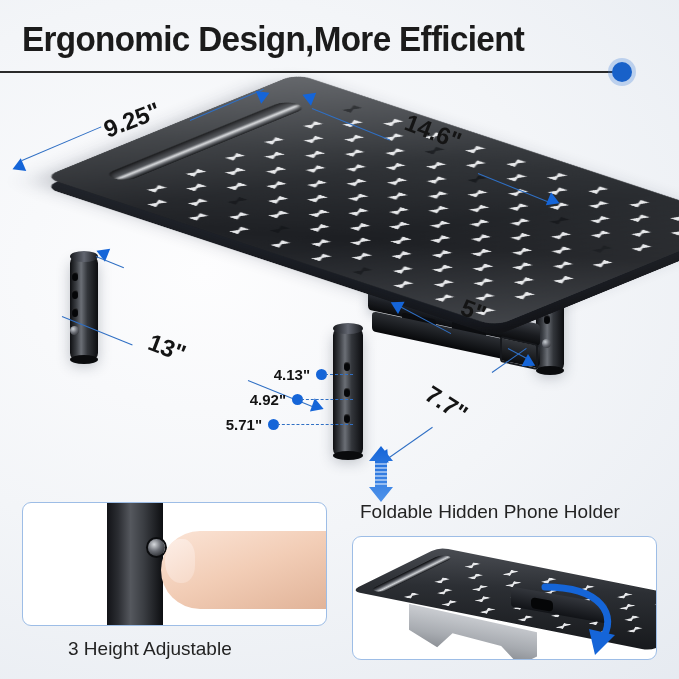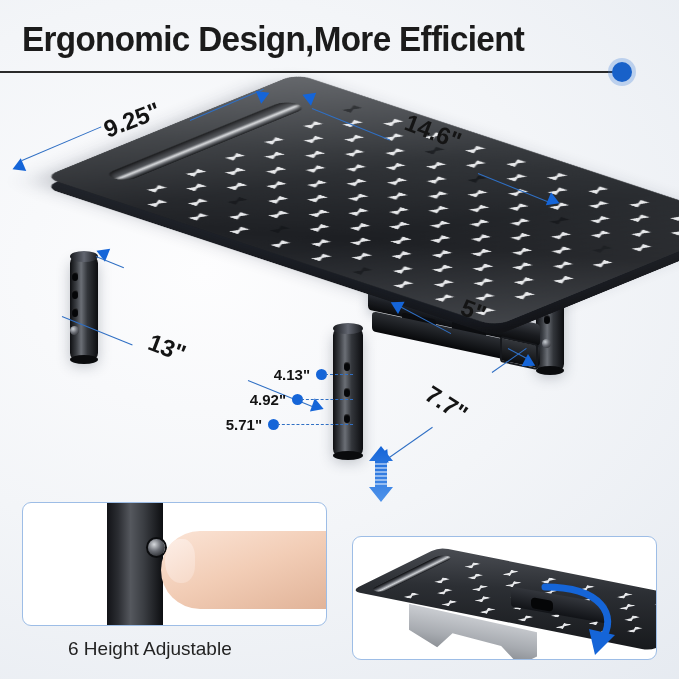--- a/index.html
+++ b/index.html
@@ -473,22 +473,23 @@
     </svg>
 
   </div>
 
   <div class="panel" id="panel-left">
     <div class="tube"></div>
     <div class="tube-btn"></div>
     <div class="finger"></div>
     <div class="nail"></div>
   </div>
-  <div class="caption" id="cap-left">6 Height Adjustable</div>
-
+  <div class="caption" id="cap-left">3 Height Adjustable</div>
+
+  <div class="caption" id="cap-right">Foldable Hidden Phone Holder</div>
   <div class="panel" id="panel-right">
     <div class="rp-plate">
       <div class="rp-slot"></div>
       <div class="vents" id="vents-rp">
           <div class="vent" style="width: 8px; height: 11px; left: 46px; top: 14px;"></div>
           <div class="vent" style="width: 8px; height: 11px; left: 84px; top: 14px;"></div>
           <div class="vent" style="width: 8px; height: 11px; left: 122px; top: 14px;"></div>
           <div class="vent" style="width: 8px; height: 11px; left: 160px; top: 14px;"></div>
           <div class="vent" style="width: 8px; height: 11px; left: 198px; top: 14px;"></div>
           <div class="vent" style="width: 8px; height: 11px; left: 236px; top: 14px;"></div>

